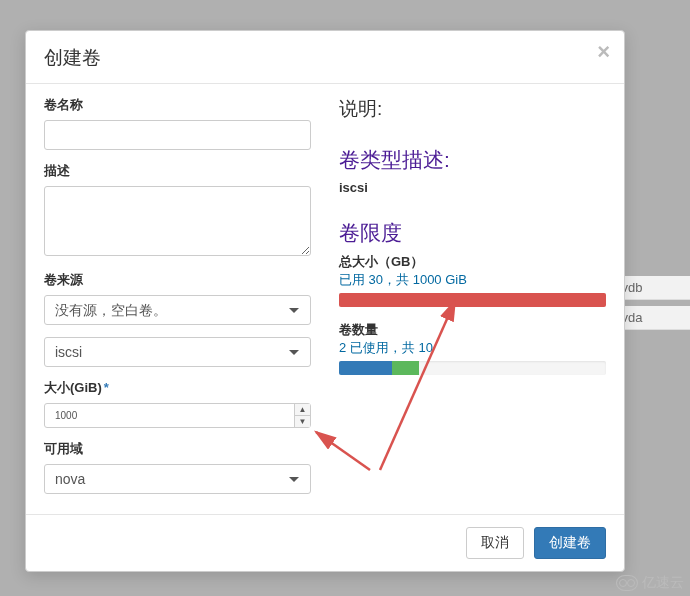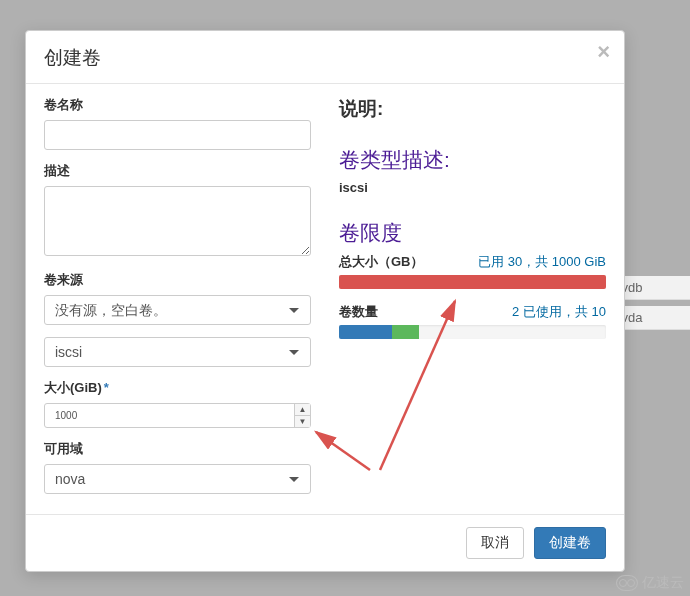--- a/index.html
+++ b/index.html
@@ -123,21 +123,21 @@
       align-items: center;
       justify-content: center;
       cursor: pointer;
       background: #f5f5f5;
       font-size: 8px;
       color: #555;
     }
     .spin-up { border-bottom: 1px solid #ccc; }
     .desc-title {
       font-size: 19px;
-      font-weight: 700;
+      font-weight: 400;
       color: #333;
       margin-bottom: 8px;
     }
     .desc-text {
       font-size: 13px;
       color: #333;
       margin-bottom: 16px;
     }
     .sub-heading {
       font-size: 21px;
@@ -155,20 +155,21 @@
       font-size: 13px;
       color: #333;
       margin-bottom: 16px;
     }
     .quota-row { margin-bottom: 14px; }
     .quota-head {
       display: flex;
       justify-content: space-between;
       font-size: 13px;
       margin-bottom: 4px;
+      flex-direction: column;
     }
     .quota-label { font-weight: 700; color: #333; }
     .quota-val { color: #0369a1; }
     .progress {
       height: 14px;
       background: #f5f5f5;
       border-radius: 2px;
       overflow: hidden;
       box-shadow: inset 0 1px 2px rgba(0,0,0,0.08);
       display: flex;

